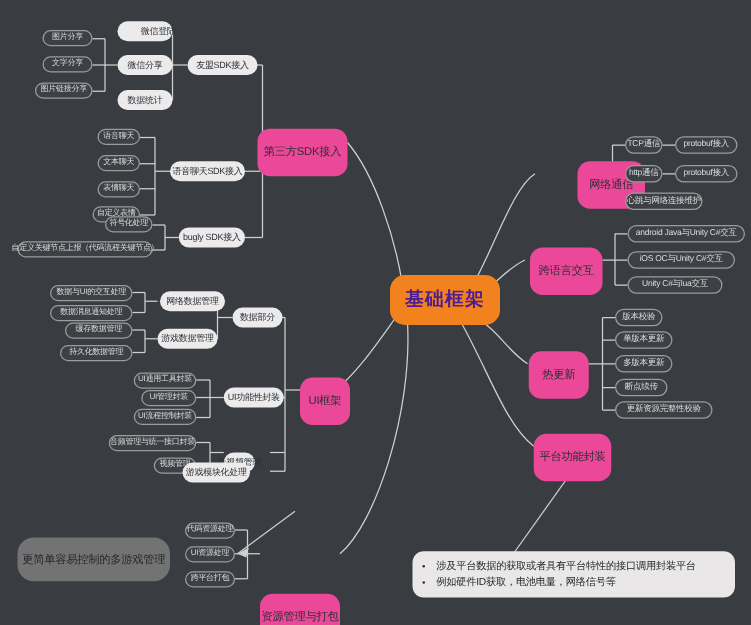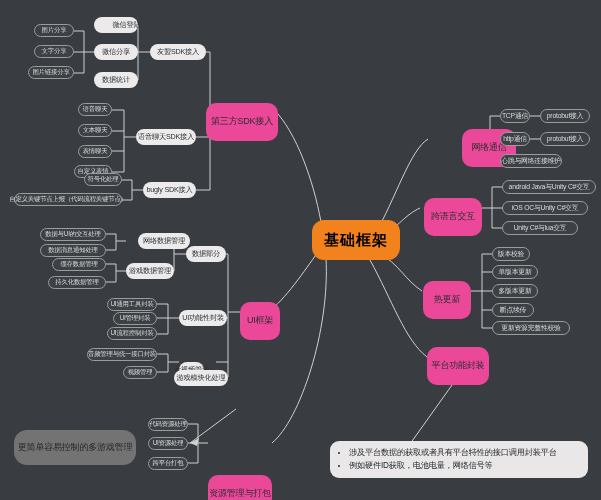--- a/index.html
+++ b/index.html
@@ -49,21 +49,21 @@
   }
   .node.major{
     background:#ec4899;
     color:#2b2f33;
     font-size:9px;
     height:38px;
     border-radius:10px;
   }
   .node.root{
     background:#f2821e;
-    color:#000000;
+    color:#4c1d95;
     font-size:15px;
     font-weight:bold;
     height:40px;
     border-radius:12px;
     letter-spacing:1px;
   }
   .node.note{
     background:#e9e7e7;
     color:#26292d;
     border-radius:9px;
@@ -224,37 +224,37 @@
   <div class="node leaf" style="left:78px;top:145px;width:34px;">表情聊天</div>
   <div class="node leaf" style="left:74px;top:165px;width:38px;">自定义表情</div>
 
   <div class="node mid" style="left:143px;top:182px;width:53px;">bugly SDK接入</div>
   <div class="node leaf" style="left:84px;top:173px;width:38px;">符号化处理</div>
   <div class="node leaf" style="left:14px;top:193px;width:108px;">自定义关键节点上报（代码流程关键节点）</div>
 
   <div class="node major" style="left:240px;top:302px;width:40px;">UI框架</div>
 
   <div class="node mid" style="left:186px;top:246px;width:40px;">数据部分</div>
-  <div class="node mid" style="left:138px;top:233px;width:52px;">网络数据管理</div>
+  <div class="node mid" style="left:128px;top:233px;width:52px;">网络数据管理</div>
   <div class="node mid" style="left:126px;top:263px;width:48px;">游戏数据管理</div>
   <div class="node leaf" style="left:40px;top:228px;width:66px;">数据与UI的交互处理</div>
   <div class="node leaf" style="left:40px;top:244px;width:66px;">数据消息通知处理</div>
   <div class="node leaf" style="left:52px;top:258px;width:54px;">缓存数据管理</div>
   <div class="node leaf" style="left:48px;top:276px;width:58px;">持久化数据管理</div>
 
   <div class="node mid" style="left:179px;top:310px;width:48px;">UI功能性封装</div>
   <div class="node leaf" style="left:107px;top:298px;width:50px;">UI通用工具封装</div>
   <div class="node leaf" style="left:113px;top:312px;width:44px;">UI管理封装</div>
   <div class="node leaf" style="left:107px;top:327px;width:50px;">UI流程控制封装</div>
 
   <div class="node mid" style="left:179px;top:342px;width:25px;margin-top:20px;">音视频管理</div>
   <div class="node leaf" style="left:87px;top:348px;width:70px;">音频管理与统一接口封装</div>
   <div class="node leaf" style="left:123px;top:366px;width:34px;">视频管理</div>
 
-  <div class="node mid" style="left:174px;top:370px;width:54px;">游戏模块化处理</div>
+  <div class="node mid" style="left:146px;top:370px;width:54px;">游戏模块化处理</div>
 
   <div class="node major" style="left:208px;top:454px;width:64px;margin-top:21px;">资源管理与打包</div>
   <div class="node leaf" style="left:148px;top:418px;width:40px;">代码资源处理</div>
   <div class="node leaf" style="left:148px;top:437px;width:40px;">UI资源处理</div>
   <div class="node leaf" style="left:148px;top:457px;width:40px;">跨平台打包</div>
   <div class="node callout" style="left:14px;top:430px;width:122px;">更简单容易控制的多游戏管理</div>
 
   <div class="node major" style="left:424px;top:129px;width:54px;margin-left:38px;">网络通信</div>
   <div class="node leaf2" style="left:500px;top:109px;width:30px;">TCP通信</div>
   <div class="node leaf2" style="left:500px;top:132px;width:30px;">http通信</div>

